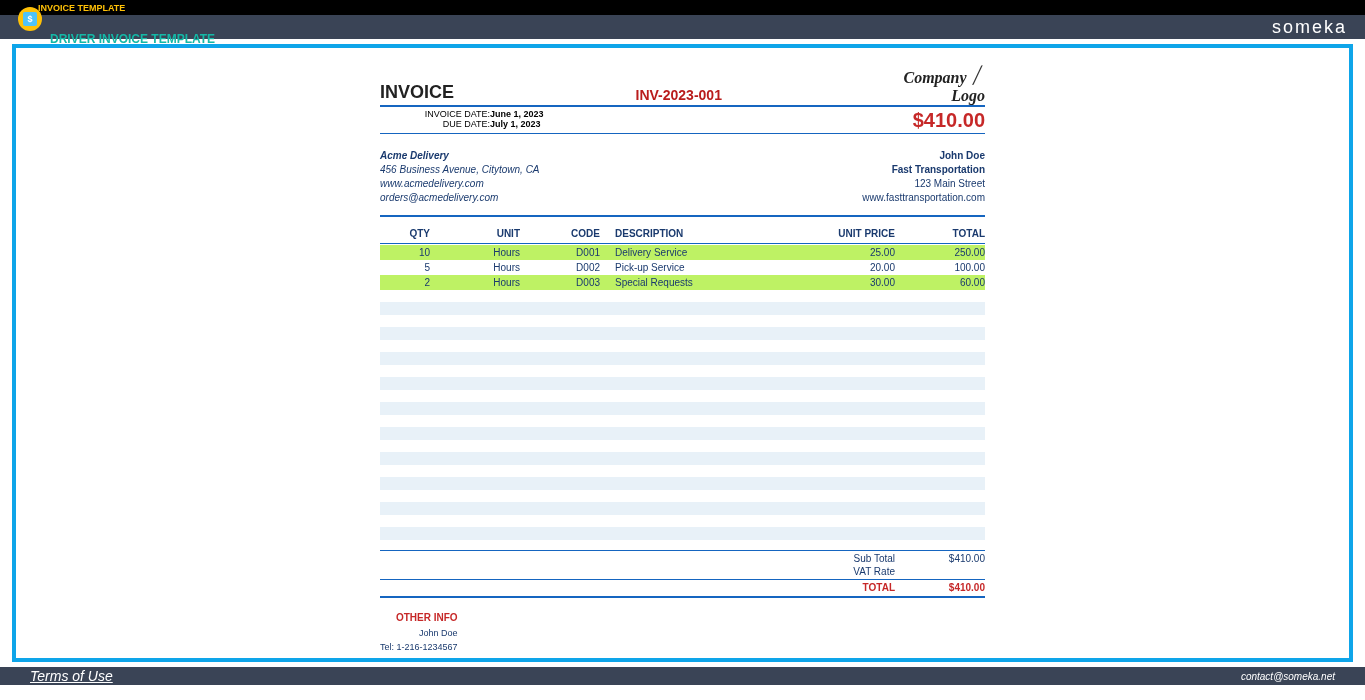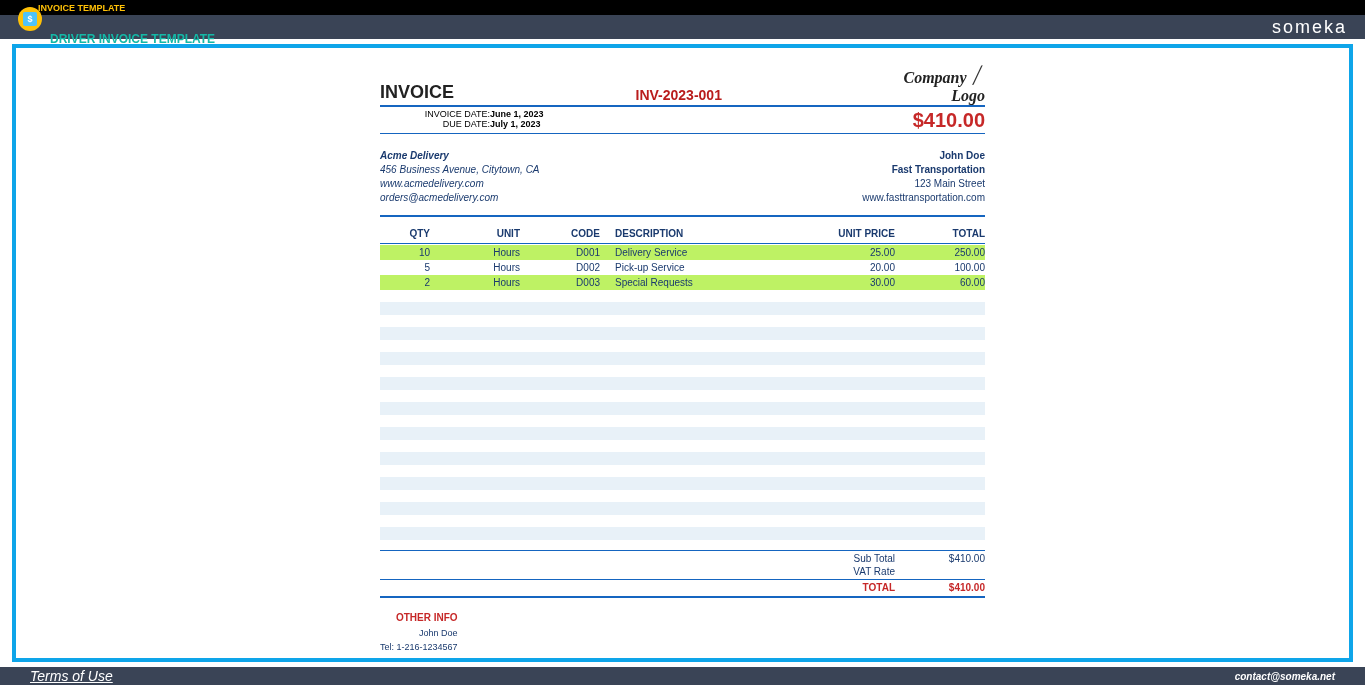--- a/index.html
+++ b/index.html
@@ -45,21 +45,21 @@
 .summary{margin-top:10px;}
 .sum-row{display:flex;justify-content:flex-end;font-size:10px;color:#1a3a6e;padding:1px 0;}
 .sum-label{width:110px;text-align:right;}
 .sum-val{width:90px;text-align:right;}
 .sum-total .sum-label,.sum-total .sum-val{color:#C62828;font-weight:bold;}
 .details{display:flex;justify-content:space-between;margin-top:12px;font-size:9px;color:#1a3a6e;line-height:1.5;}
 .details .dtitle{color:#C62828;font-weight:bold;font-size:10px;margin-bottom:2px;}
 .details .right{text-align:right;}
 .footer{background:#3a4456;height:18px;display:flex;align-items:center;justify-content:space-between;padding:0 30px;}
 .footer a{color:#fff;font-size:14px;font-style:italic;text-decoration:underline;}
-.footer .contact{color:#fff;font-size:10px;font-style:italic;font-weight:bold;}
+.footer .contact{color:#fff;font-size:10px;font-style:italic;}
 </style>
 </head>
 <body>
 
 <div class="topbar">
   <span class="topbar-label">INVOICE TEMPLATE</span>
 </div>
 
 <div class="header">
   <div class="header-icon">

